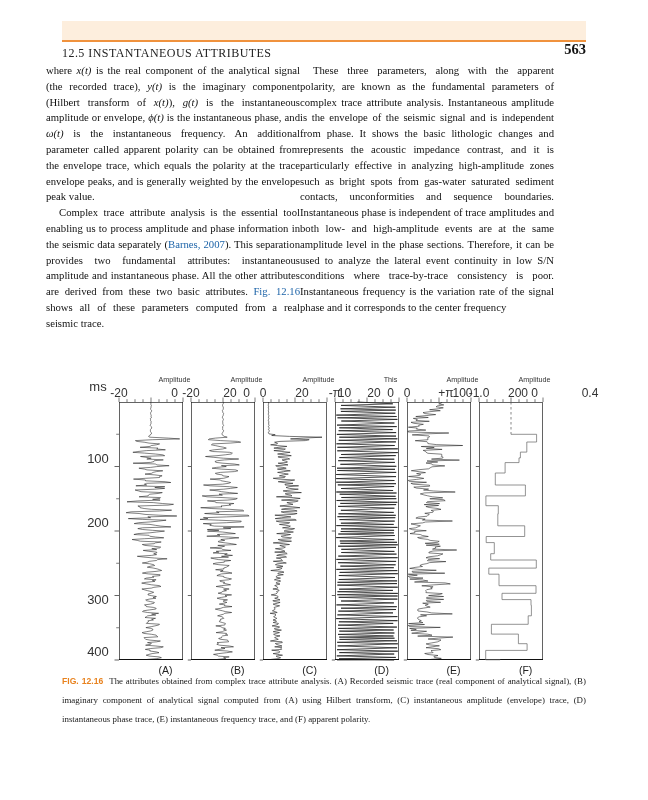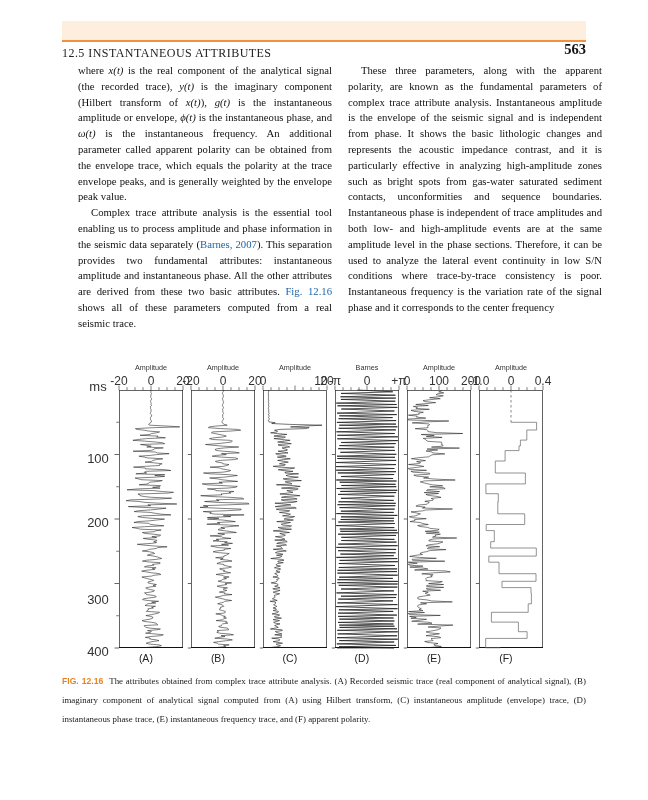--- a/index.html
+++ b/index.html
@@ -3,29 +3,29 @@
 <meta charset="utf-8">
 <style>
   html,body{margin:0;padding:0;background:#ffffff;}
   #page{position:relative;width:648px;height:800px;background:#ffffff;overflow:hidden;
         font-family:"Liberation Serif", serif;color:#111;}
   .band{position:absolute;left:62px;top:21px;width:524px;height:19px;background:#fdeedd;
         border-bottom:2px solid #f0923d;}
   .runhead{position:absolute;left:62px;top:46px;width:524px;text-align:left;
         font-size:12px;letter-spacing:.45px;color:#222;}
   .pagenum{position:absolute;right:62px;top:41px;font-size:14.5px;font-weight:700;color:#111;}
-  .cols{position:absolute;left:78px;top:63px;width:524px;display:flex;gap:16px;}
+  .cols{position:absolute;left:46px;top:63px;width:524px;display:flex;}
   .col{width:254px;font-size:10.7px;line-height:15.8px;text-align:justify;}
   .para{margin:0;}
   .indent{text-indent:13px;}
   .it{font-style:italic;}
   .link{color:#1c63a8;cursor:pointer;}
   #figure{position:absolute;left:85px;top:362px;width:475px;height:312px;
         font-family:"Liberation Sans", sans-serif;}
-  .panel{position:absolute;top:0;}
+  .panel{position:absolute;top:12px;padding-left:47px;}
   .ptitle{position:absolute;top:1px;left:50%;transform:translateX(-50%);
         font-size:7.2px;color:#333;white-space:nowrap;}
   .ptick{position:absolute;top:12px;transform:translateX(-50%);
         font-size:12px;color:#333;white-space:nowrap;}
   .plabel{position:absolute;left:42%;transform:translateX(-50%);
         font-size:10.5px;color:#222;white-space:nowrap;}
   .tlabel{position:absolute;left:0;width:26px;text-align:center;
         font-size:13px;color:#333;}
   .caption{position:absolute;left:62px;top:672px;width:524px;
         font-size:8.9px;line-height:19px;text-align:justify;color:#1a1a1a;}
@@ -125,21 +125,21 @@
           <line x1="64" x2="64" y1="0" y2="-4.5" stroke="#222" stroke-width="0.6"></line>
           <line x1="0" x2="-3.2" y1="64.5" y2="64.5" stroke="#222" stroke-width="0.7"></line>
           <line x1="0" x2="-3.2" y1="129" y2="129" stroke="#222" stroke-width="0.7"></line>
           <line x1="0" x2="-3.2" y1="193.5" y2="193.5" stroke="#222" stroke-width="0.7"></line>
           <line x1="0" x2="-3.2" y1="258" y2="258" stroke="#222" stroke-width="0.7"></line>
           <path d="M5.3 0.0L5.6 0.8L5.6 1.7L5.4 2.5L5.3 3.4L5.6 4.2L5.5 5.0L5.3 5.9L5.6 6.7L5.6 7.5L5.4 8.4L5.4 9.2L5.7 10.1L5.6 10.9L5.4 11.7L5.4 12.6L5.8 13.4L5.7 14.3L5.6 15.1L5.5 15.9L6.0 16.8L5.5 17.6L5.3 18.4L5.7 19.3L5.8 20.1L5.6 21.0L5.7 21.8L5.7 22.6L6.1 23.5L5.4 24.3L5.8 25.2L6.1 26.0L6.0 26.8L5.5 27.7L6.2 28.5L6.2 29.3L5.4 30.2L5.5 31.0L6.0 31.9L12.2 32.7L8.7 33.5L26.6 34.4L59.0 35.2L40.9 36.1L27.5 36.9L46.2 37.7L42.3 38.6L17.0 39.4L11.6 40.2L14.3 41.1L14.3 41.9L7.6 42.8L14.2 43.6L23.9 44.4L15.9 45.3L10.9 46.1L22.4 47.0L20.5 47.8L10.9 48.6L18.9 49.5L27.1 50.3L21.4 51.1L14.6 52.0L22.4 52.8L28.3 53.7L15.3 54.5L15.4 55.3L24.6 56.2L26.7 57.0L19.1 57.9L21.0 58.7L24.2 59.5L24.2 60.4L15.1 61.2L20.3 62.0L25.0 62.9L12.7 63.7L14.2 64.6L19.9 65.4L23.2 66.2L14.4 67.1L20.0 67.9L27.3 68.8L20.7 69.6L14.6 70.4L20.6 71.3L25.3 72.1L20.2 72.9L16.4 73.8L22.4 74.6L21.4 75.5L10.2 76.3L15.8 77.1L31.7 78.0L26.8 78.8L15.2 79.7L20.0 80.5L30.0 81.3L22.0 82.2L22.0 83.0L35.6 83.8L25.8 84.7L23.0 85.5L26.5 86.4L35.3 87.2L27.7 88.0L20.2 88.9L24.3 89.7L38.4 90.6L22.5 91.4L22.5 92.2L27.8 93.1L29.0 93.9L13.4 94.8L30.3 95.6L37.2 96.4L29.1 97.3L18.5 98.1L35.2 98.9L32.2 99.8L23.9 100.6L26.7 101.5L30.0 102.3L24.4 103.1L16.9 104.0L29.6 104.8L36.9 105.7L22.0 106.5L18.5 107.3L31.1 108.2L34.1 109.0L18.2 109.8L21.0 110.7L34.1 111.5L30.7 112.4L11.9 113.2L20.7 114.0L27.9 114.9L18.5 115.7L12.2 116.6L32.0 117.4L33.3 118.2L13.2 119.1L16.4 119.9L26.7 120.7L25.1 121.6L16.4 122.4L22.9 123.3L27.4 124.1L25.9 124.9L19.5 125.8L31.6 126.6L29.2 127.5L22.4 128.3L21.1 129.1L30.4 130.0L23.4 130.8L13.7 131.6L27.5 132.5L23.3 133.3L18.2 134.2L19.7 135.0L28.5 135.8L27.5 136.7L15.1 137.5L17.5 138.4L28.5 139.2L18.9 140.0L10.2 140.9L20.7 141.7L26.5 142.5L16.8 143.4L18.8 144.2L22.4 145.1L21.0 145.9L12.4 146.7L17.6 147.6L20.3 148.4L22.0 149.3L11.7 150.1L23.2 150.9L24.2 151.8L16.0 152.6L13.7 153.4L22.3 154.3L23.5 155.1L13.3 156.0L18.1 156.8L18.6 157.6L19.5 158.5L10.3 159.3L19.7 160.2L23.3 161.0L14.3 161.8L12.4 162.7L16.7 163.5L20.0 164.3L13.5 165.2L19.1 166.0L18.1 166.9L14.6 167.7L7.8 168.5L18.6 169.4L21.0 170.2L15.1 171.1L14.8 171.9L20.3 172.7L14.7 173.6L13.3 174.4L13.2 175.2L17.5 176.1L13.8 176.9L11.4 177.8L17.3 178.6L17.4 179.4L13.5 180.3L13.0 181.1L17.0 182.0L14.1 182.8L11.7 183.6L13.9 184.5L14.5 185.3L14.8 186.1L9.9 187.0L15.5 187.8L16.1 188.7L13.6 189.5L14.4 190.3L14.0 191.2L12.5 192.0L8.2 192.9L13.7 193.7L15.1 194.5L14.9 195.4L11.7 196.2L14.7 197.0L17.0 197.9L9.8 198.7L11.7 199.6L17.1 200.4L14.5 201.2L10.1 202.1L12.2 202.9L16.6 203.8L14.1 204.6L11.2 205.4L11.5 206.3L12.3 207.1L11.1 207.9L9.4 208.8L12.1 209.6L14.2 210.5L7.1 211.3L12.5 212.1L12.5 213.0L12.4 213.8L10.6 214.7L11.8 215.5L13.8 216.3L12.4 217.2L10.0 218.0L13.2 218.8L13.3 219.7L10.2 220.5L15.4 221.4L15.1 222.2L13.0 223.0L9.1 223.9L16.4 224.7L16.2 225.6L11.5 226.4L11.7 227.2L18.4 228.1L13.5 228.9L10.2 229.7L16.5 230.6L13.6 231.4L10.6 232.3L12.1 233.1L17.0 233.9L13.5 234.8L11.6 235.6L13.6 236.5L15.3 237.3L12.2 238.1L7.4 239.0L19.1 239.8L19.3 240.6L12.3 241.5L13.3 242.3L16.2 243.2L19.0 244.0L11.7 244.8L18.8 245.7L17.9 246.5L18.6 247.4L8.7 248.2L16.0 249.0L16.9 249.9L16.2 250.7L10.1 251.6L14.9 252.4L19.5 253.2L13.1 254.1L14.4 254.9L17.6 255.7L15.3 256.6L8.1 257.4" fill="none" stroke="#1a1a1a" stroke-width="0.6"></path>
         </svg>
         <span class="plabel" style="top: 290px;">(C)</span>
       </div>
       <div class="panel" style="left: 250px; width: 64px; height: 304px;">
-        <span class="ptitle">Barnes</span>
+        <span class="ptitle">This</span>
         <span class="ptick" style="left: 0%;">-π</span>
         <span class="ptick" style="left: 50%;">0</span>
         <span class="ptick" style="left: 100%;">+π</span>
         <svg width="64" height="258" style="position: absolute; top: 28px; left: 0px;">
           <rect x="0.35" y="0.35" width="63.3" height="257.3" fill="none" stroke="#222" stroke-width="0.7"></rect>
           <line x1="0" x2="64" y1="257.5" y2="257.5" stroke="#111" stroke-width="1.1"></line>
           <line x1="0" x2="0" y1="0" y2="-4.5" stroke="#222" stroke-width="0.6"></line>
           <line x1="8" x2="8" y1="0" y2="-2.8" stroke="#222" stroke-width="0.6"></line>
           <line x1="16" x2="16" y1="0" y2="-2.8" stroke="#222" stroke-width="0.6"></line>
           <line x1="24" x2="24" y1="0" y2="-2.8" stroke="#222" stroke-width="0.6"></line>

